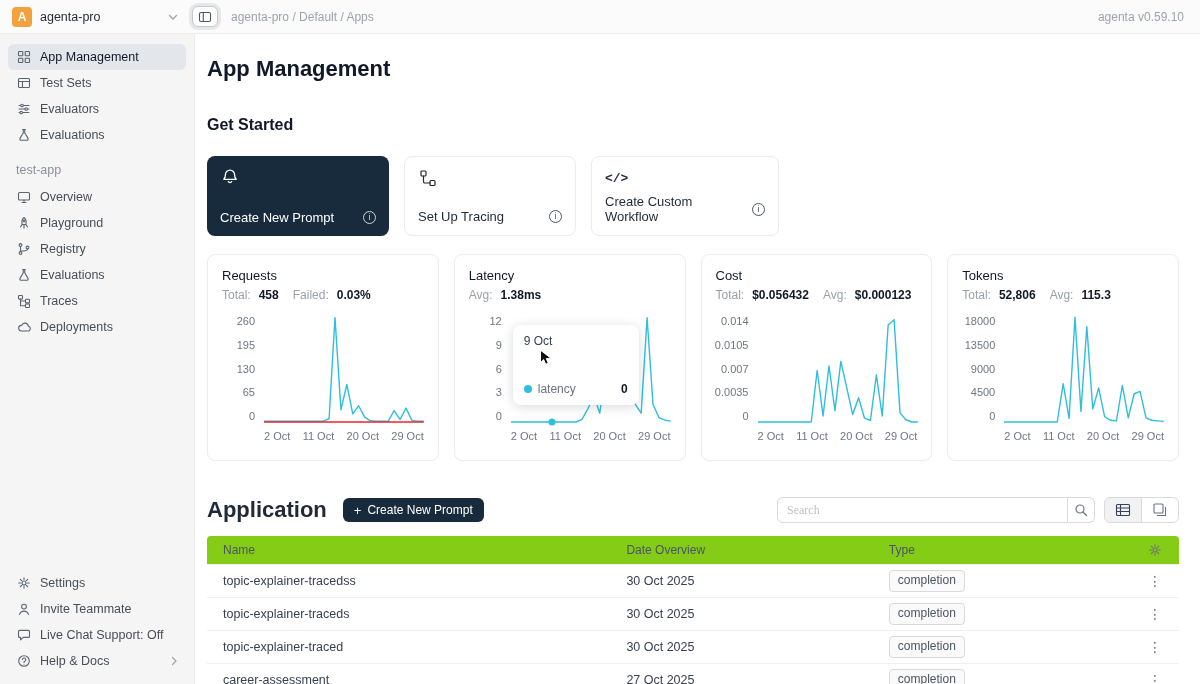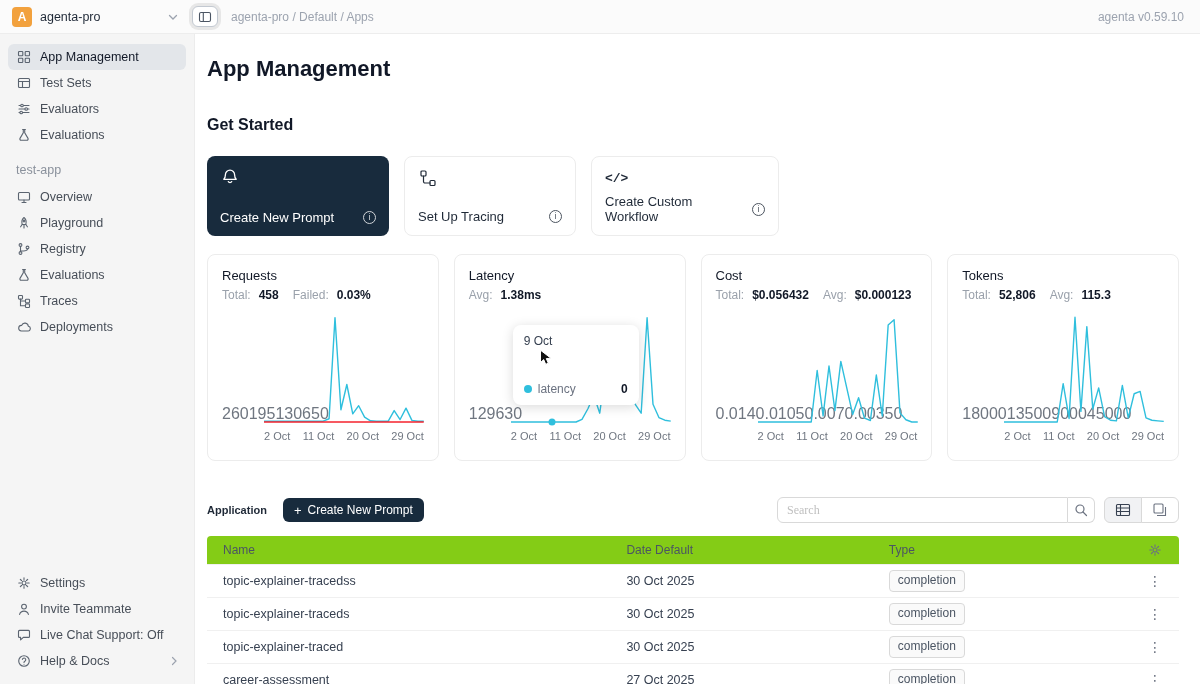--- a/index.html
+++ b/index.html
@@ -41,36 +41,36 @@
   .code-glyph{font-family:"Liberation Mono","DejaVu Sans Mono",monospace;font-size:13px;font-weight:700}
 
   
   .metrics-row{display:flex;gap:15px;margin-top:18px}
   .metric-card{flex:1;height:207px;border:1px solid #ececec;border-radius:8px;padding:13px 14px;position:relative;background:#fff}
   .mc-title{font-size:13px;font-weight:400;color:#111827}
   .mc-stats{display:flex;gap:14px;margin-top:5px;font-size:12px}
   .sl{color:#9aa1ab}
   .sv{color:#111827;font-weight:600;margin-left:8px}
   .mc-chart{display:flex;margin-top:14px;height:106px}
-  .ylabels{width:42px;display:flex;justify-content:space-between;align-items:flex-end;padding-right:9px;font-size:16px;color:#6f7680;line-height:1}
+  .ylabels{width:42px;display:flex;flex-direction:column;justify-content:space-between;align-items:flex-end;padding-right:9px;font-size:11px;color:#6f7680;line-height:1}
   .plotwrap{flex:1;position:relative}
   svg.plot{position:absolute;inset:0;width:100%;height:100%;overflow:visible}
   .xlabels{display:flex;justify-content:space-between;margin-left:42px;margin-top:8px;font-size:11px;color:#6f7680}
   .hover-dot{position:absolute;width:7px;height:7px;border-radius:50%;background:#2fbfdd;transform:translate(-50%,50%);z-index:2}
   .tooltip{position:absolute;left:58px;top:70px;width:126px;height:80px;background:#fff;border-radius:8px;box-shadow:0 2px 12px rgba(0,0,0,.15);padding:9px 11px;z-index:3;display:flex;flex-direction:column;justify-content:space-between}
   .tt-date{font-size:12px;color:#374151;font-weight:500}
   .tt-row{display:flex;align-items:center;gap:6px;font-size:12px}
   .tt-dot{width:8px;height:8px;border-radius:50%;background:#2fbfdd}
   .tt-series{color:#6b7280}
   .tt-val{margin-left:auto;color:#111827;font-weight:600}
   .cursor-icon{position:absolute;left:84px;top:94px;z-index:4}
 
   
   .app-row{display:flex;align-items:center;margin-top:36px}
-  .app-title{font-size:11px;font-weight:600}
+  .app-title{font-size:22px;font-weight:600}
   .create-btn{margin-left:16px;height:24px;background:#182b3d;color:#fff;border:none;border-radius:6px;font-size:12px;padding:0 11px;display:flex;align-items:center;gap:6px;cursor:pointer;font-family:inherit}
   .plus-glyph{font-size:13px;line-height:1}
   .search-group{margin-left:auto;display:flex;width:318px;height:26px}
   .search-input{flex:1;border:1px solid #d9d9d9;border-radius:6px 0 0 6px;padding:0 9px;font-size:12px;color:#374151;outline:none;background:#fff;font-family:Liberation Serif, serif}
   .search-input::placeholder{color:#bfbfbf}
   .search-btn{width:27px;border:1px solid #d9d9d9;border-left:none;border-radius:0 6px 6px 0;background:#fff;display:grid;place-items:center;color:#6b7280;cursor:pointer}
   .view-toggle{display:flex;margin-left:9px;height:26px}
   .vt-btn{width:38px;border:1px solid #d9d9d9;background:#fff;display:grid;place-items:center;color:#6b7280;cursor:pointer}
   .vt-btn.sel{background:#f1f2f4;color:#374151}
   .vt-btn:first-child{border-radius:6px 0 0 6px}
@@ -452,21 +452,21 @@
             <rect x="2" y="2" width="9" height="9" rx="1"></rect>
             <path d="M5 13.5h8.5V5"></path>
           </svg>
         </button>
     </div>
   </div>
 
   <div class="table">
     <div class="thead">
       <div class="th col-name">Name</div>
-      <div class="th col-date">Date Default</div>
+      <div class="th col-date">Date Overview</div>
       <div class="th col-type">Type</div>
       <div class="th col-actions gear-th">
           <svg width="14" height="14" viewBox="0 0 14 14" fill="none" stroke="currentColor" stroke-width="1.1" stroke-linecap="round">
             <circle cx="7" cy="7" r="2"></circle>
             <path d="M7 1.8v1.7M7 10.5v1.7M1.8 7h1.7M10.5 7h1.7M3.3 3.3l1.2 1.2M9.5 9.5l1.2 1.2M10.7 3.3L9.5 4.5M4.5 9.5l-1.2 1.2"></path>
           </svg>
         </div>
     </div>
     <div class="trow">
       <div class="td col-name">topic-explainer-tracedss</div>

